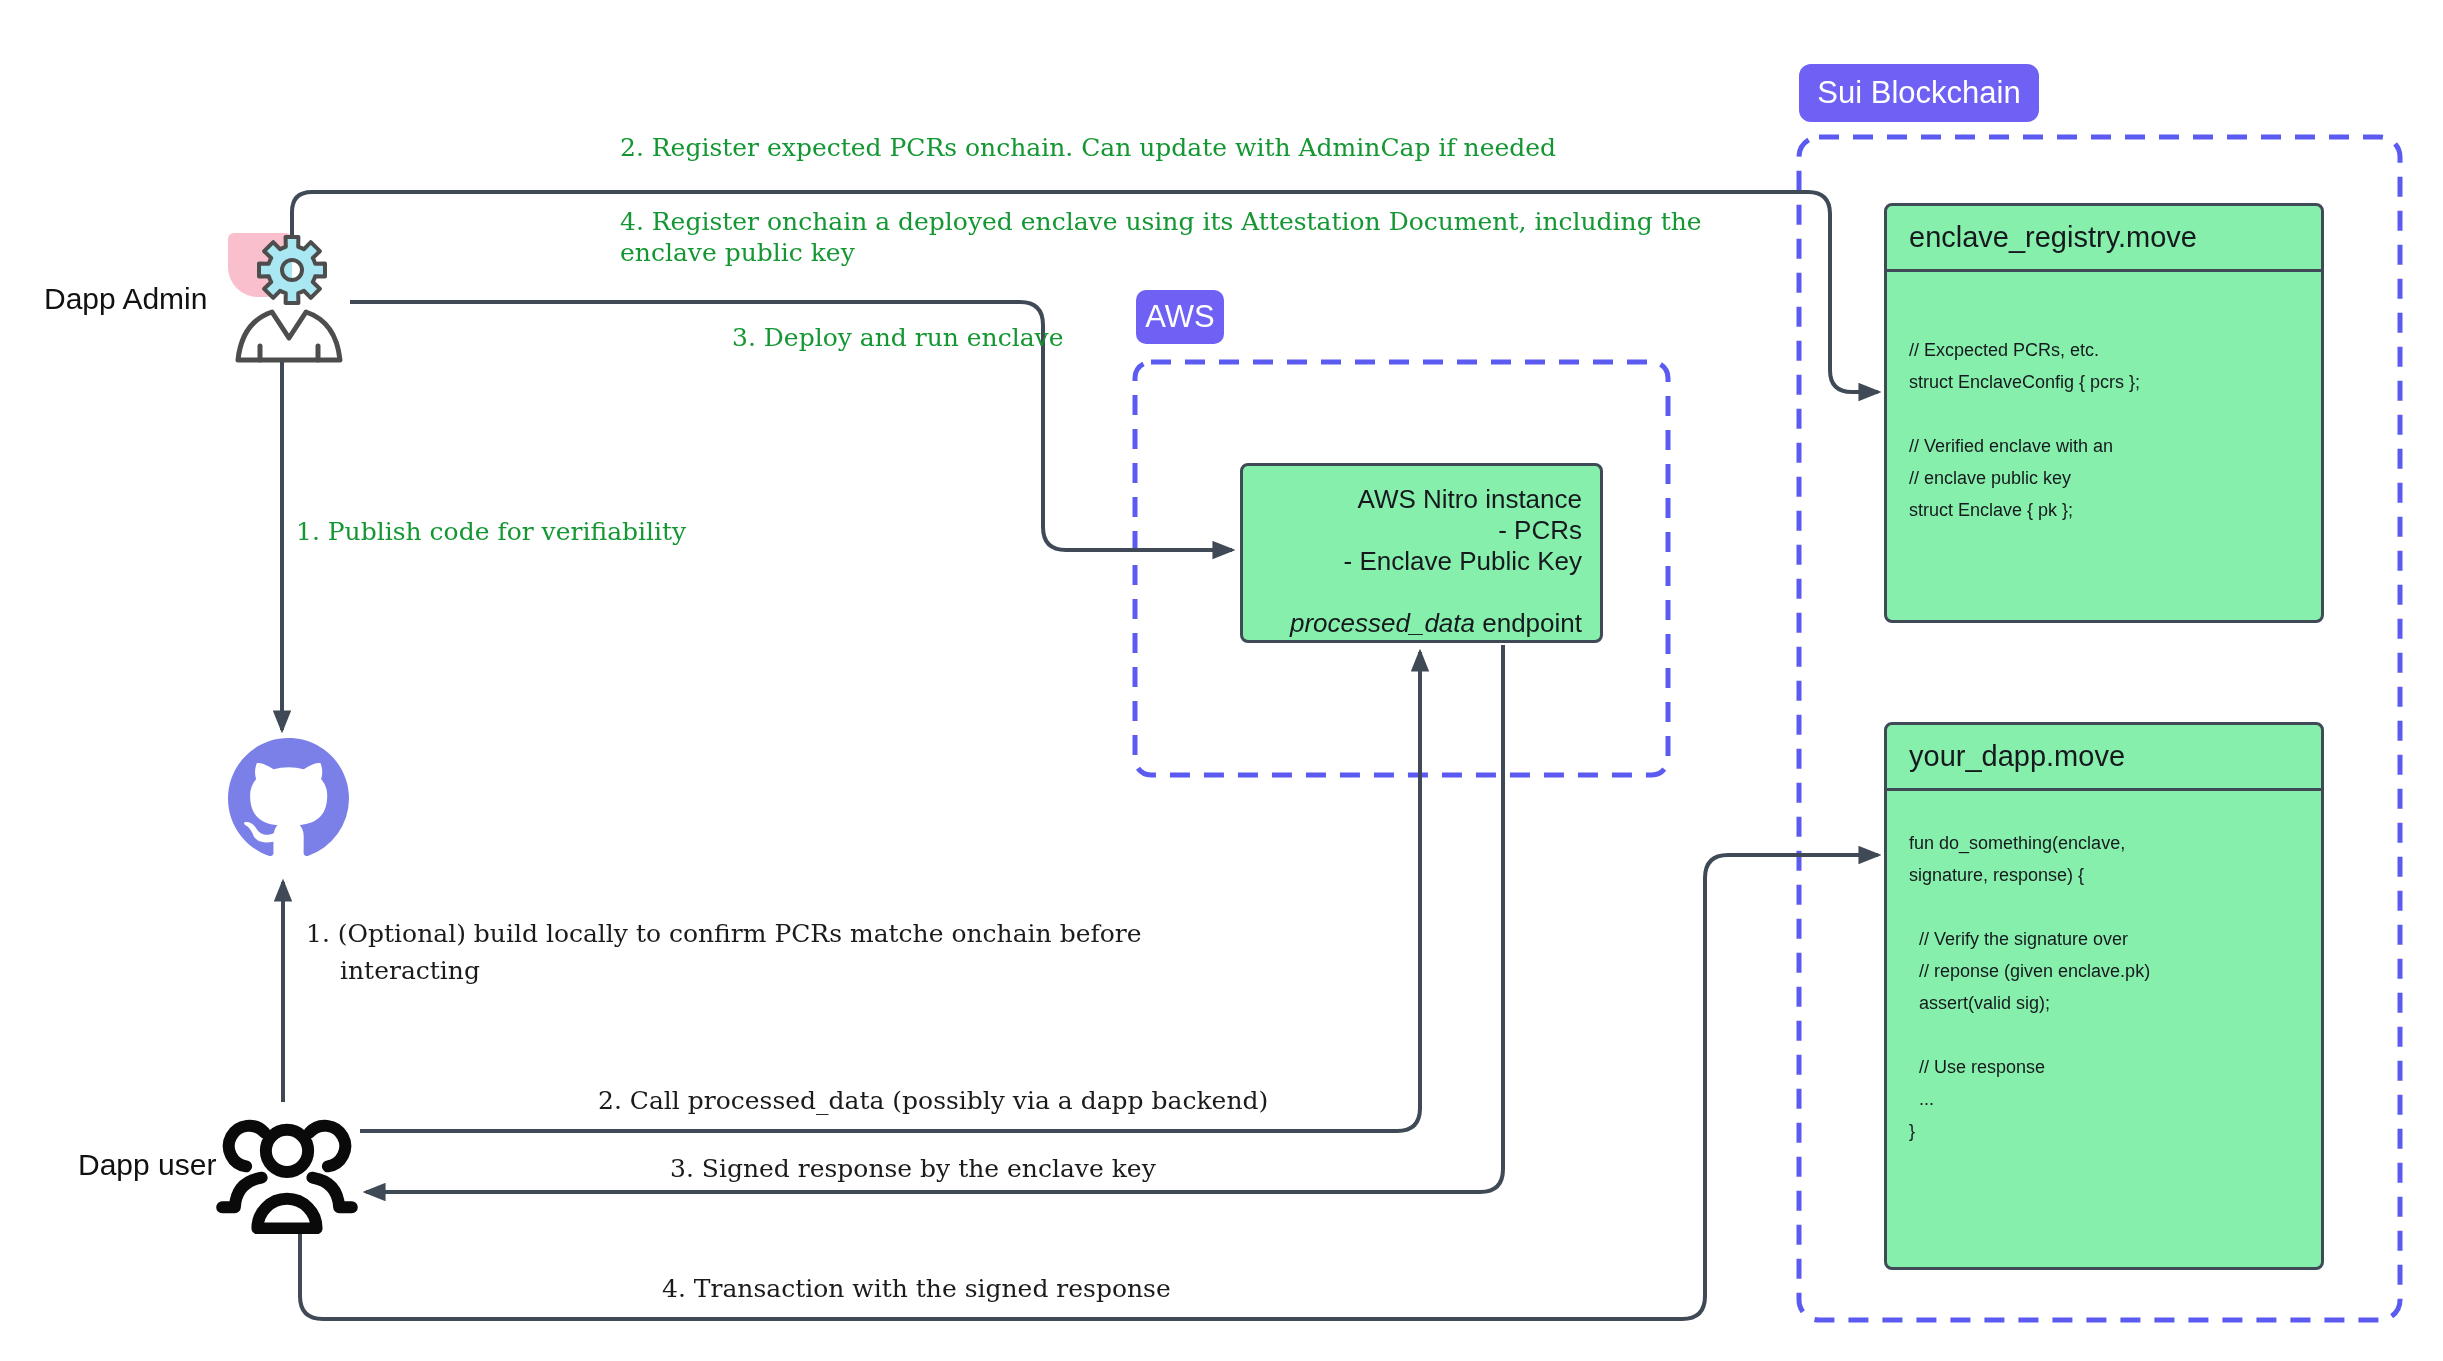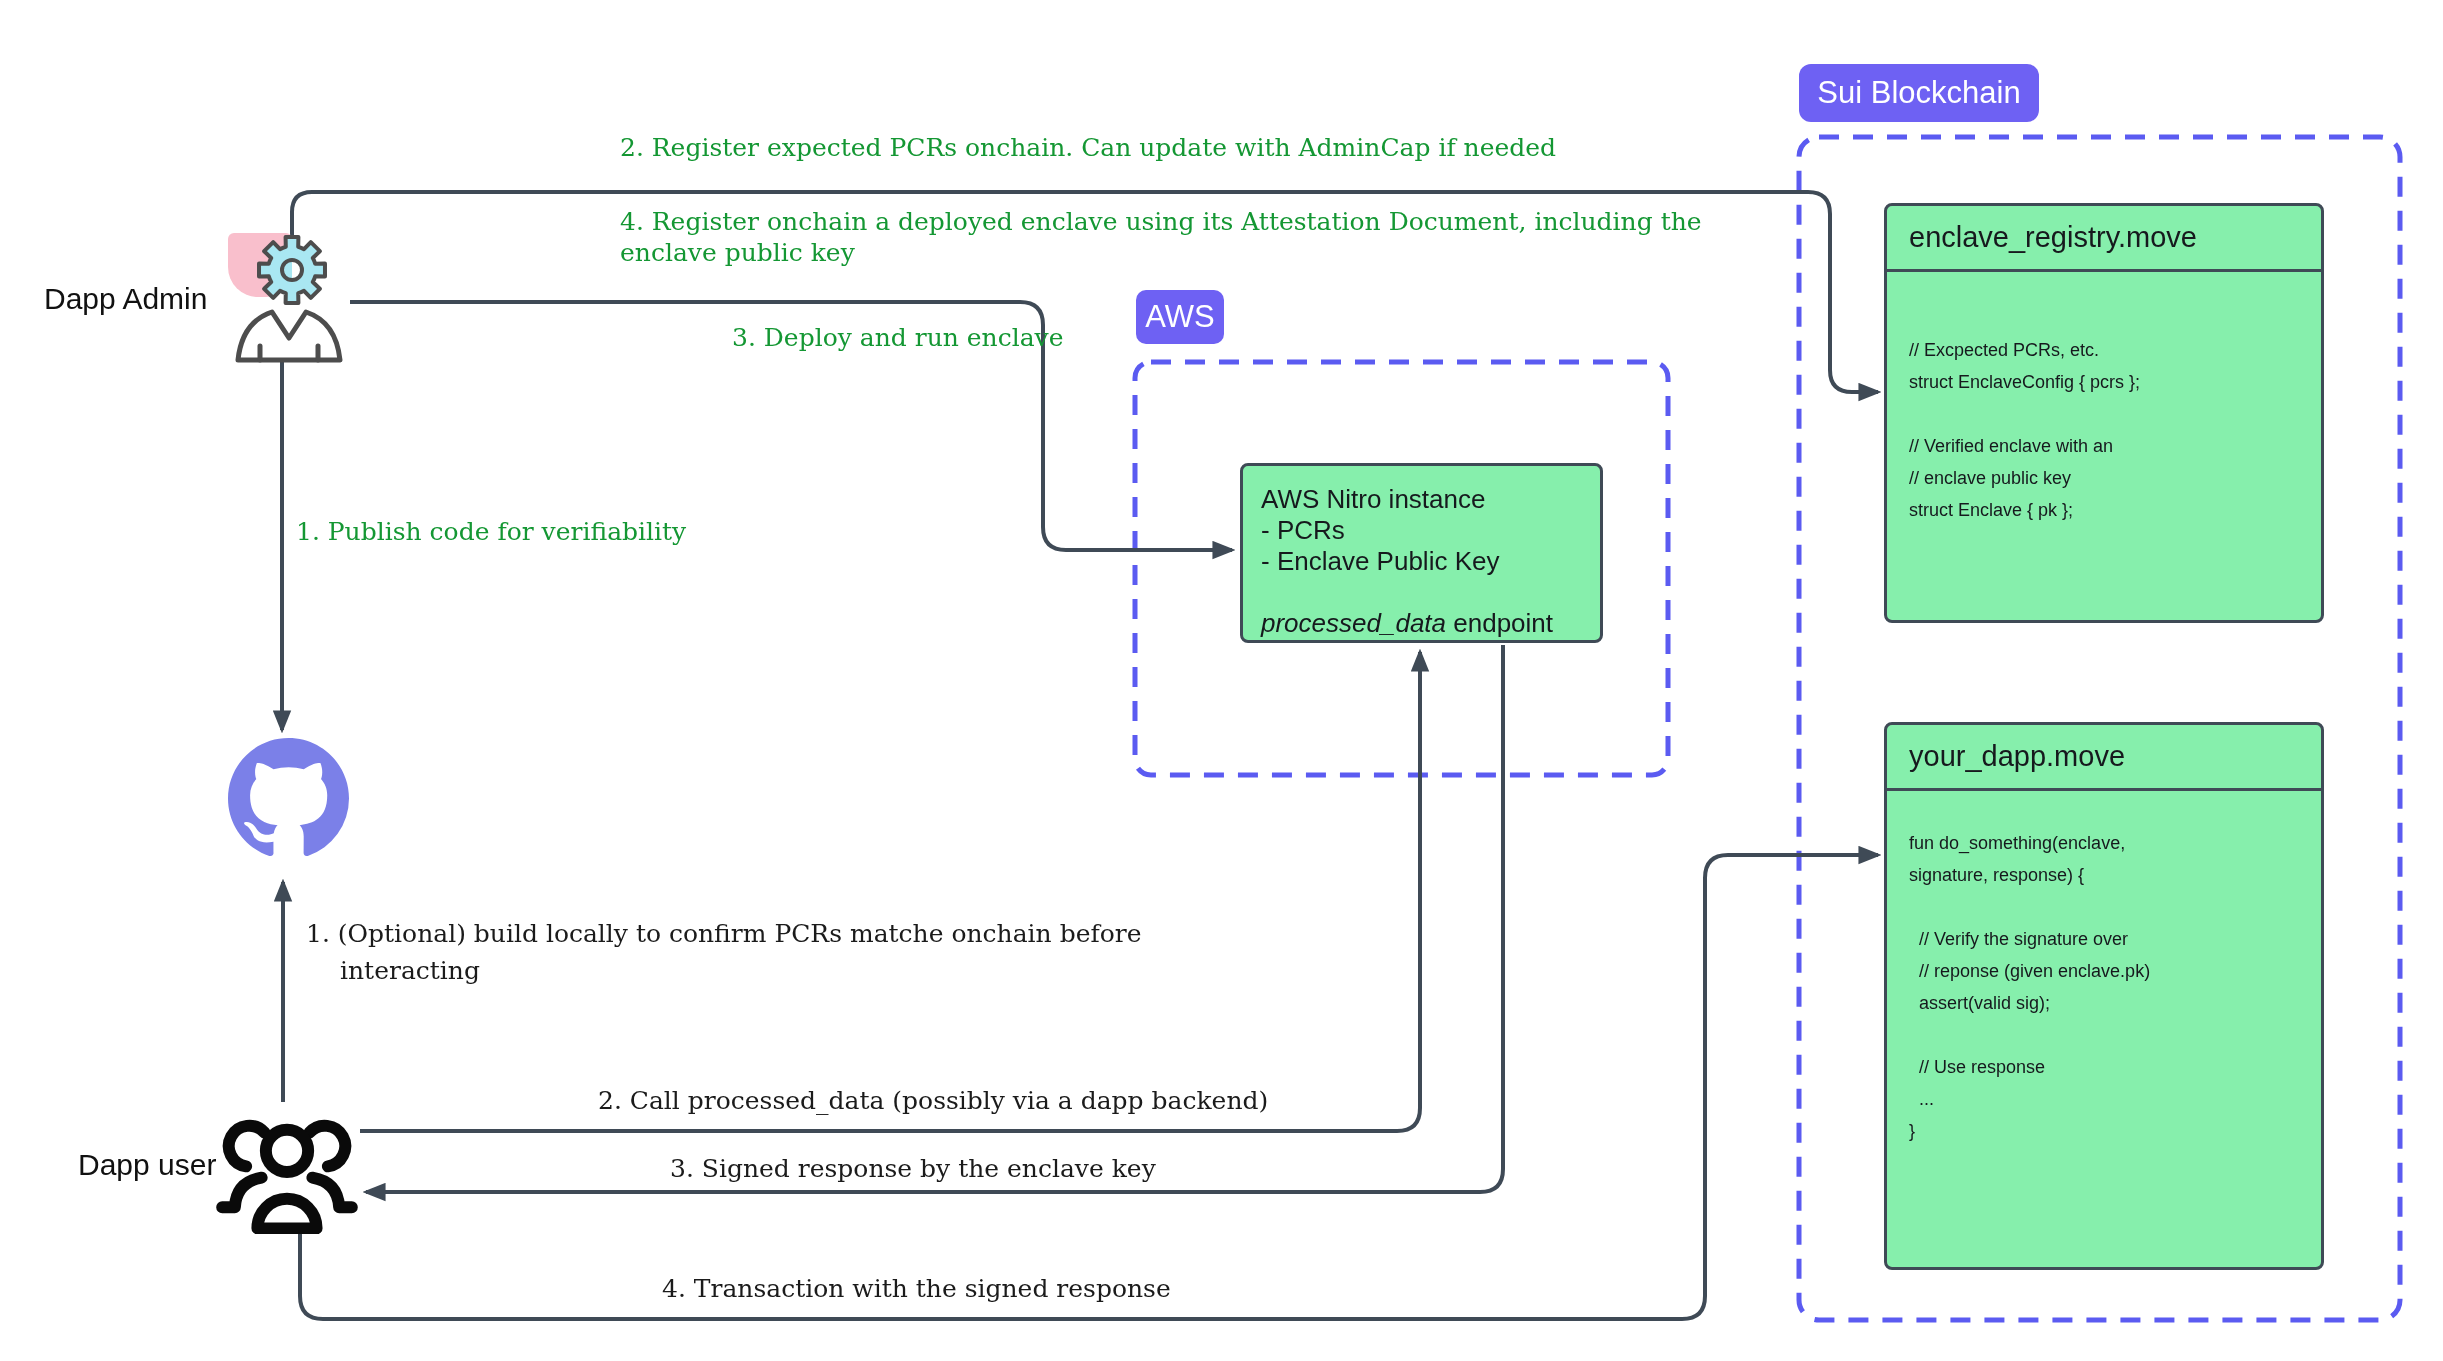--- a/index.html
+++ b/index.html
@@ -47,21 +47,21 @@
     <path d="M300 1233 V1296 Q300 1319 323 1319 H1682 Q1705 1319 1705 1296 V878 Q1705 855 1728 855 H1878" fill="none" stroke="#3f4a56" stroke-width="4" marker-end="url(#arr)"></path>
   </svg>
 
   <div class="badge abs" style="left:1136px;top:290px;width:88px;height:54px;">
     <span>AWS</span>
   </div>
   <div class="badge abs" style="left:1799px;top:64px;width:240px;height:58px;border-radius:12px;">
     <span>Sui Blockchain</span>
   </div>
 
-  <div class="node" style="left:1240px;top:463px;width:363px;height:180px;box-sizing:border-box;">
+  <div class="node" style="left:1240px;top:463px;width:363px;height:180px;box-sizing:border-box;text-align:right;">
     <div class="body" style="padding:18px 18px 0 18px;">
       <div class="nitro-line">AWS Nitro instance</div>
       <div class="nitro-line">- PCRs</div>
       <div class="nitro-line">- Enclave Public Key</div>
       <div class="nitro-line"></div>
       <div class="nitro-line"><span class="it">processed_data</span><span> </span><span>endpoint</span></div>
     </div>
   </div>
 
   <div class="node" style="left:1884px;top:203px;width:440px;height:420px;box-sizing:border-box;">

